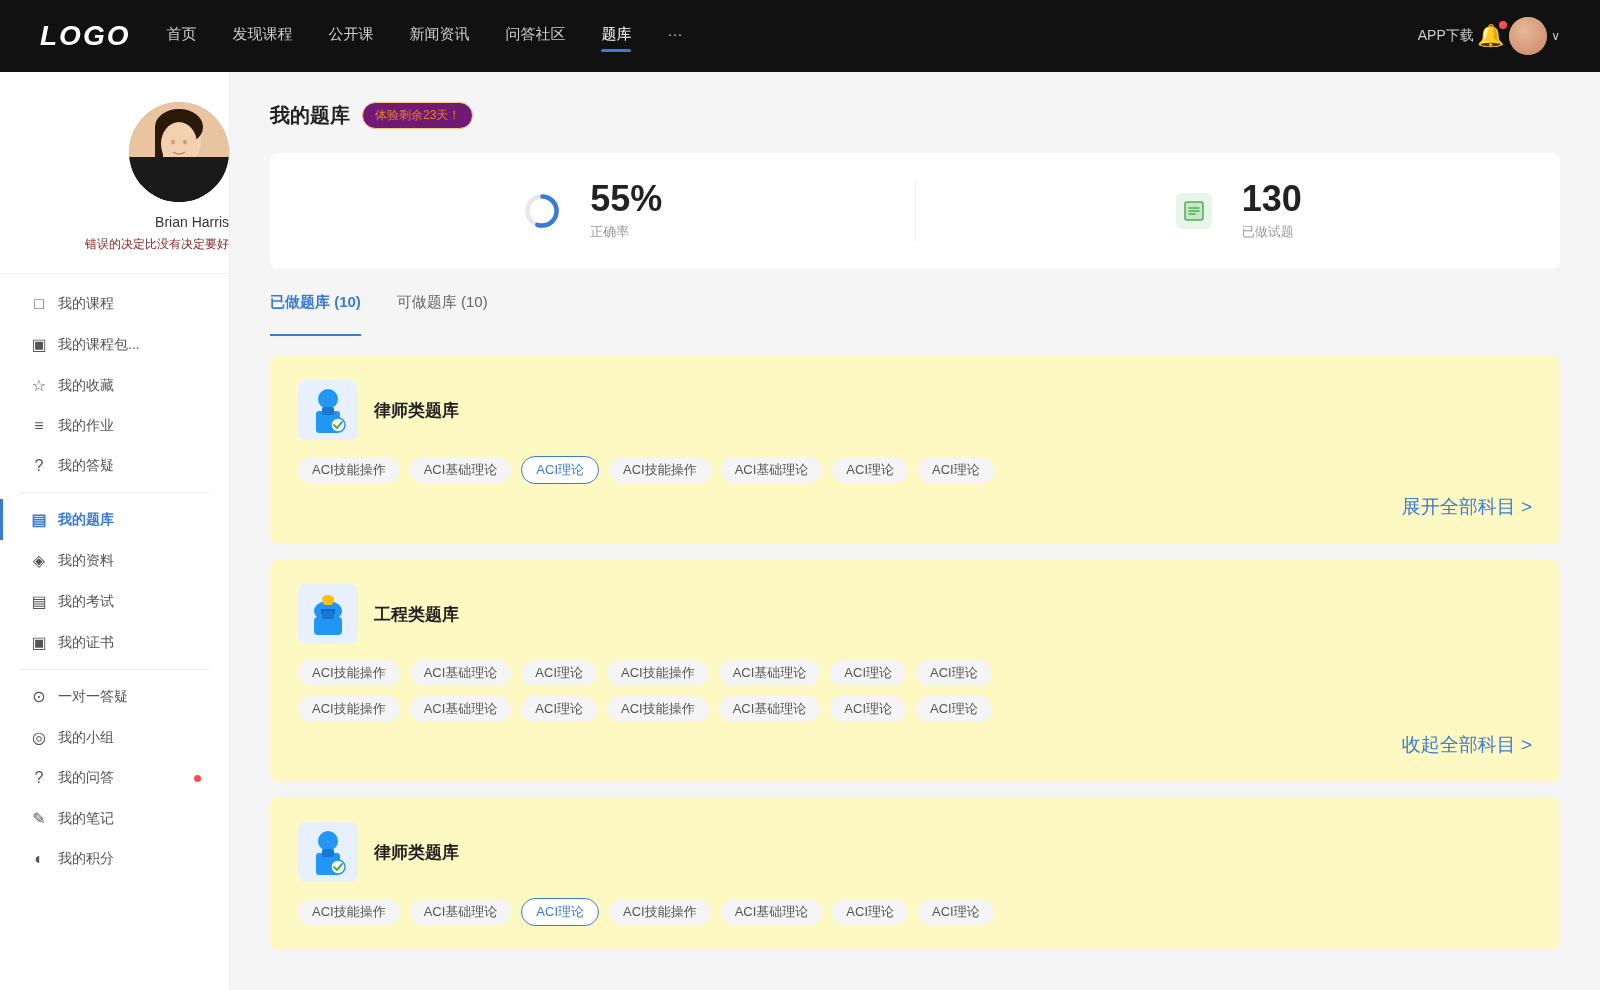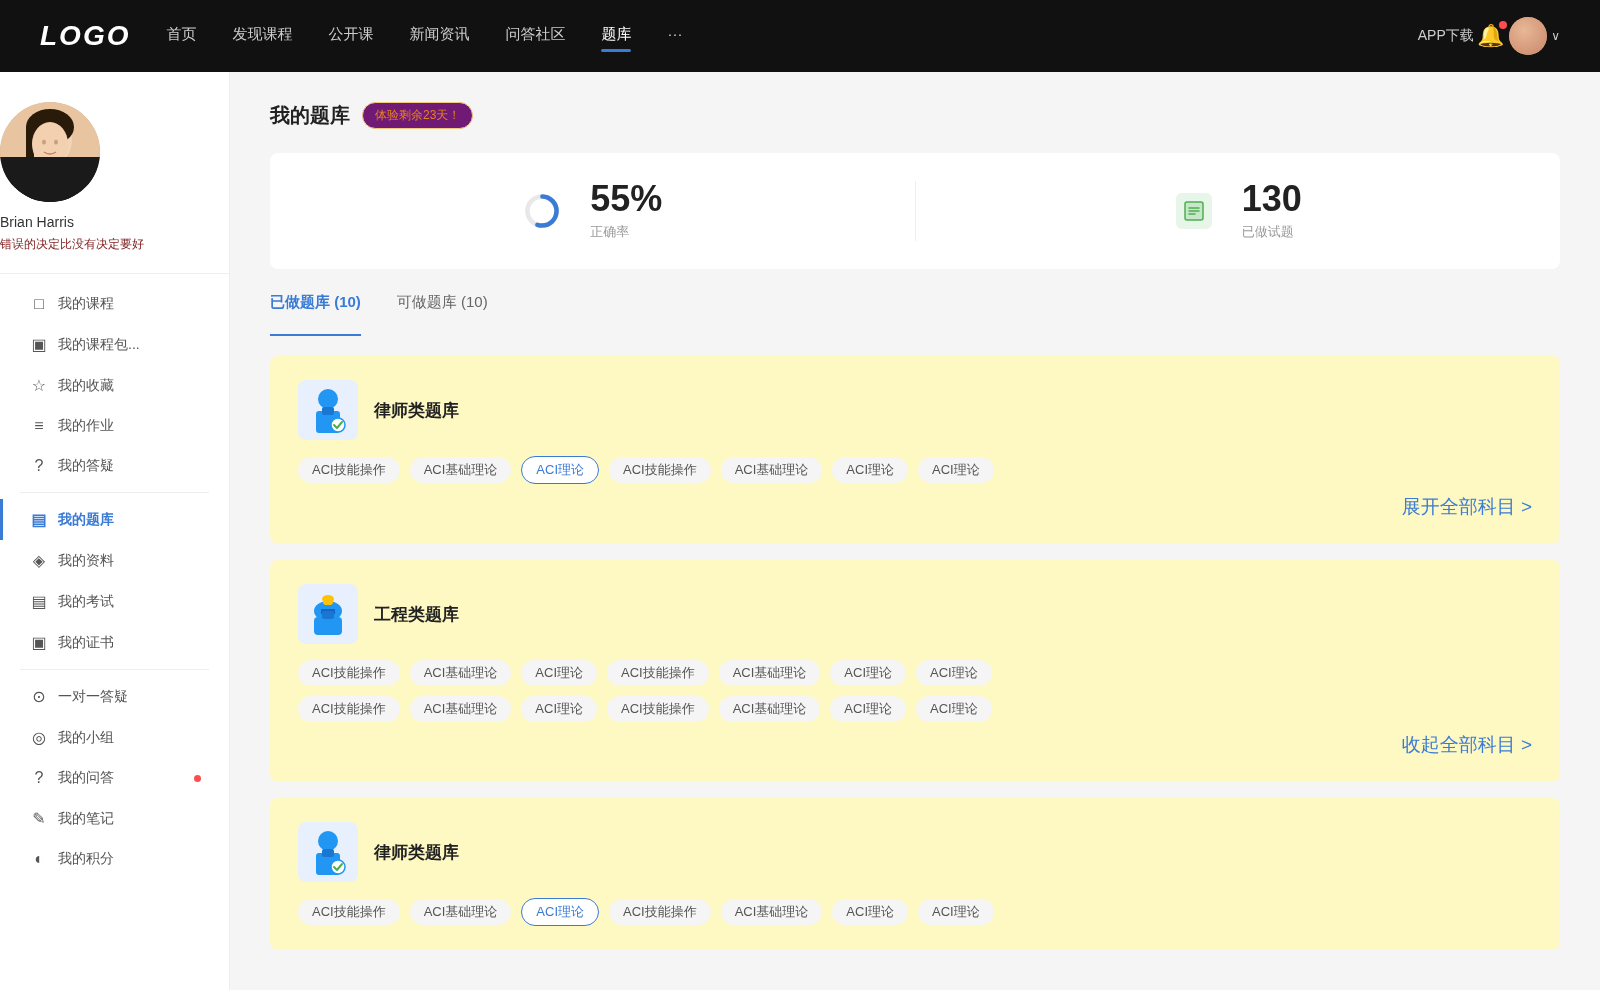--- a/index.html
+++ b/index.html
@@ -97,21 +97,21 @@
     .sidebar {
       width: 230px;
       background: #fff;
       border-right: 1px solid #eee;
       flex-shrink: 0;
       padding-top: 30px;
     }
     .sidebar-profile {
       display: flex;
       flex-direction: column;
-      align-items: flex-start;
+      align-items: flex-end;
       padding-bottom: 20px;
       border-bottom: 1px solid #eee;
       margin-bottom: 10px;
     }
     .sidebar-avatar {
       width: 100px; height: 100px;
       border-radius: 50%;
       background: radial-gradient(circle at 40% 35%, #e8c5a8, #c8956a);
       overflow: hidden;
       margin-bottom: 12px;

